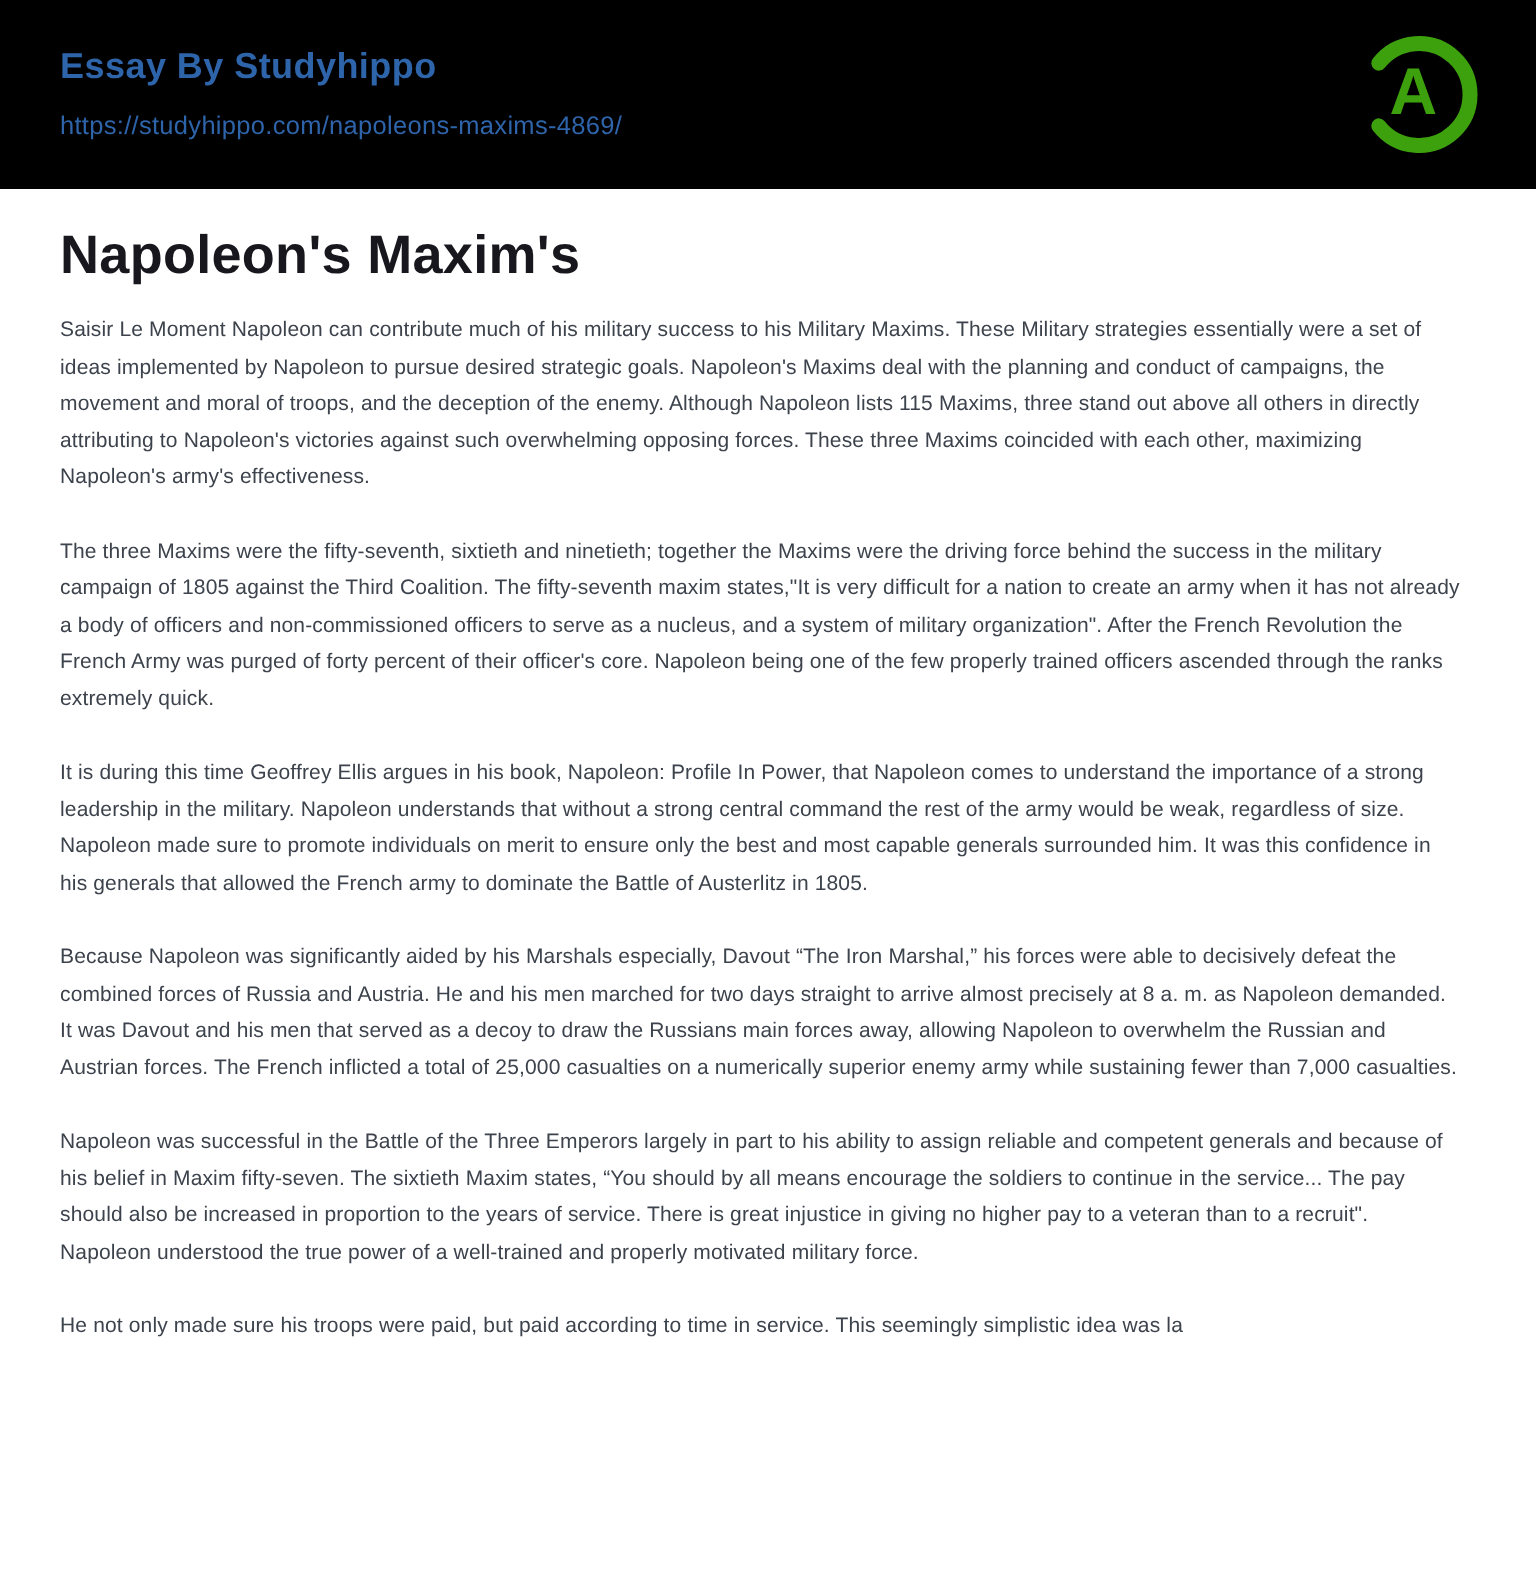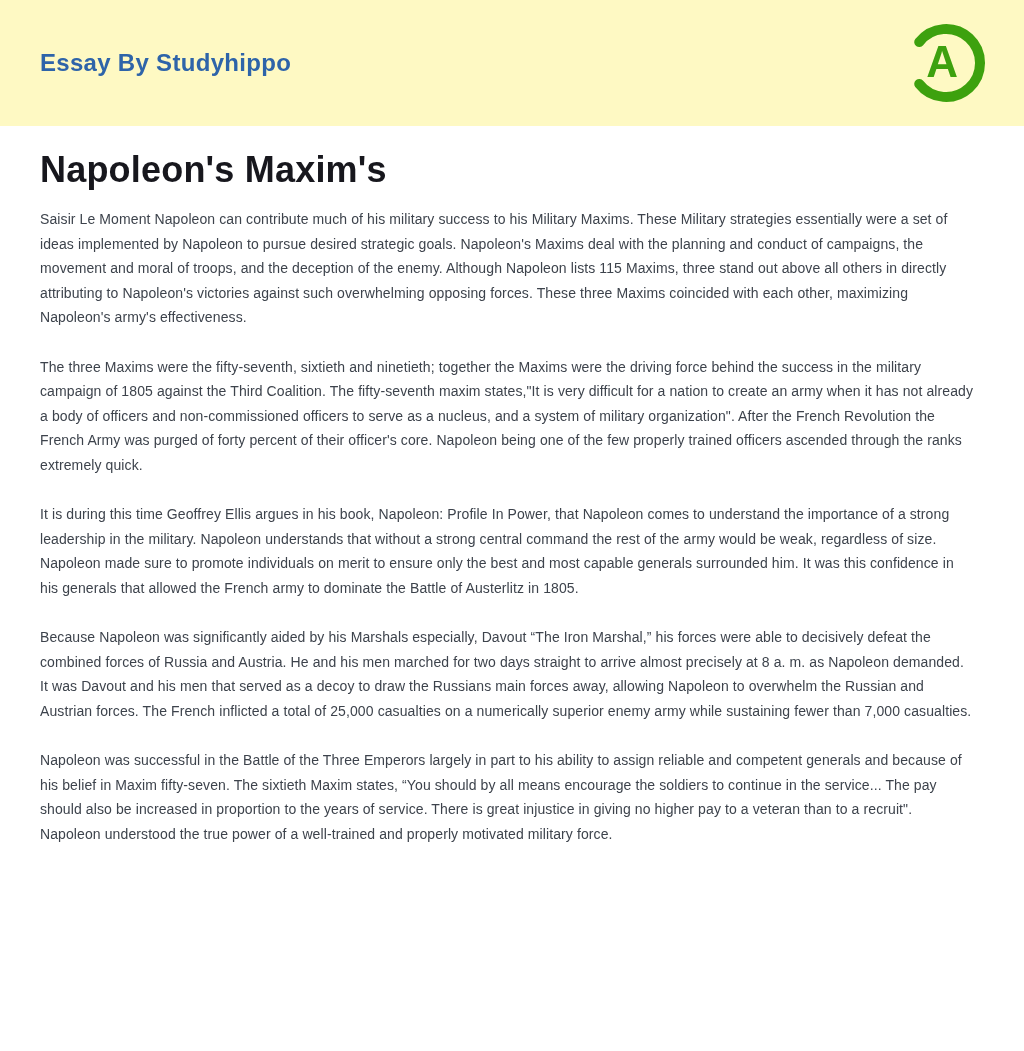--- a/index.html
+++ b/index.html
@@ -11,21 +11,21 @@
     height: 1051px;
     background: #ffffff;
     font-family: "Liberation Sans", sans-serif;
     overflow: hidden;
   }
   
   .page-header {
     box-sizing: border-box;
     width: 1024px;
     height: 126px;
-    background: #fef9c3;
+    background: #000000;
     display: flex;
     justify-content: space-between;
     align-items: center;
     padding: 0 36px 0 40px;
   }
   .header-left {
     display: flex;
     flex-direction: column;
   }
   .site-title {
@@ -84,29 +84,31 @@
     color: #3d434c;
     letter-spacing: 0.1px;
   }
 </style>
 </head>
 <body>
 
 <header class="page-header">
   <div class="header-left">
     <div class="site-title">Essay By Studyhippo</div>
+    <a class="essay-url" href="#">https://studyhippo.com/napoleons-maxims-4869/</a>
   </div>
   <div class="logo">
     <svg width="84" height="84" viewBox="0 0 84 84" aria-hidden="true">
       <path d="M 15.2 21.1 A 34 34 0 1 1 15.2 62.9" fill="none" stroke="#3da10e" stroke-width="10" stroke-linecap="round"></path>
     </svg>
     <span class="logo-letter">A</span>
   </div>
 </header>
 
 <main class="article">
   <h1 class="article-title">Napoleon's Maxim's</h1>
   <p>Saisir Le Moment Napoleon can contribute much of his military success to his Military Maxims. These Military strategies essentially were a set of ideas implemented by Napoleon to pursue desired strategic goals. Napoleon's Maxims deal with the planning and conduct of campaigns, the movement and moral of troops, and the deception of the enemy. Although Napoleon lists 115 Maxims, three stand out above all others in directly attributing to Napoleon's victories against such overwhelming opposing forces. These three Maxims coincided with each other, maximizing Napoleon's army's effectiveness.</p>
   <p>The three Maxims were the fifty-seventh, sixtieth and ninetieth; together the Maxims were the driving force behind the success in the military campaign of 1805 against the Third Coalition. The fifty-seventh maxim states,"It is very difficult for a nation to create an army when it has not already a body of officers and non-commissioned officers to serve as a nucleus, and a system of military organization". After the French Revolution the French Army was purged of forty percent of their officer's core. Napoleon being one of the few properly trained officers ascended through the ranks extremely quick.</p>
   <p>It is during this time Geoffrey Ellis argues in his book, Napoleon: Profile In Power, that Napoleon comes to understand the importance of a strong leadership in the military. Napoleon understands that without a strong central command the rest of the army would be weak, regardless of size. Napoleon made sure to promote individuals on merit to ensure only the best and most capable generals surrounded him. It was this confidence in his generals that allowed the French army to dominate the Battle of Austerlitz in 1805.</p>
   <p>Because Napoleon was significantly aided by his Marshals especially, Davout “The Iron Marshal,” his forces were able to decisively defeat the combined forces of Russia and Austria. He and his men marched for two days straight to arrive almost precisely at 8 a. m. as Napoleon demanded. It was Davout and his men that served as a decoy to draw the Russians main forces away, allowing Napoleon to overwhelm the Russian and Austrian forces. The French inflicted a total of 25,000 casualties on a numerically superior enemy army while sustaining fewer than 7,000 casualties.</p>
   <p>Napoleon was successful in the Battle of the Three Emperors largely in part to his ability to assign reliable and competent generals and because of his belief in Maxim fifty-seven. The sixtieth Maxim states, “You should by all means encourage the soldiers to continue in the service... The pay should also be increased in proportion to the years of service. There is great injustice in giving no higher pay to a veteran than to a recruit". Napoleon understood the true power of a well-trained and properly motivated military force.</p>
+  <p>He not only made sure his troops were paid, but paid according to time in service. This seemingly simplistic idea was la</p>
 </main>
 
 </body></html>

